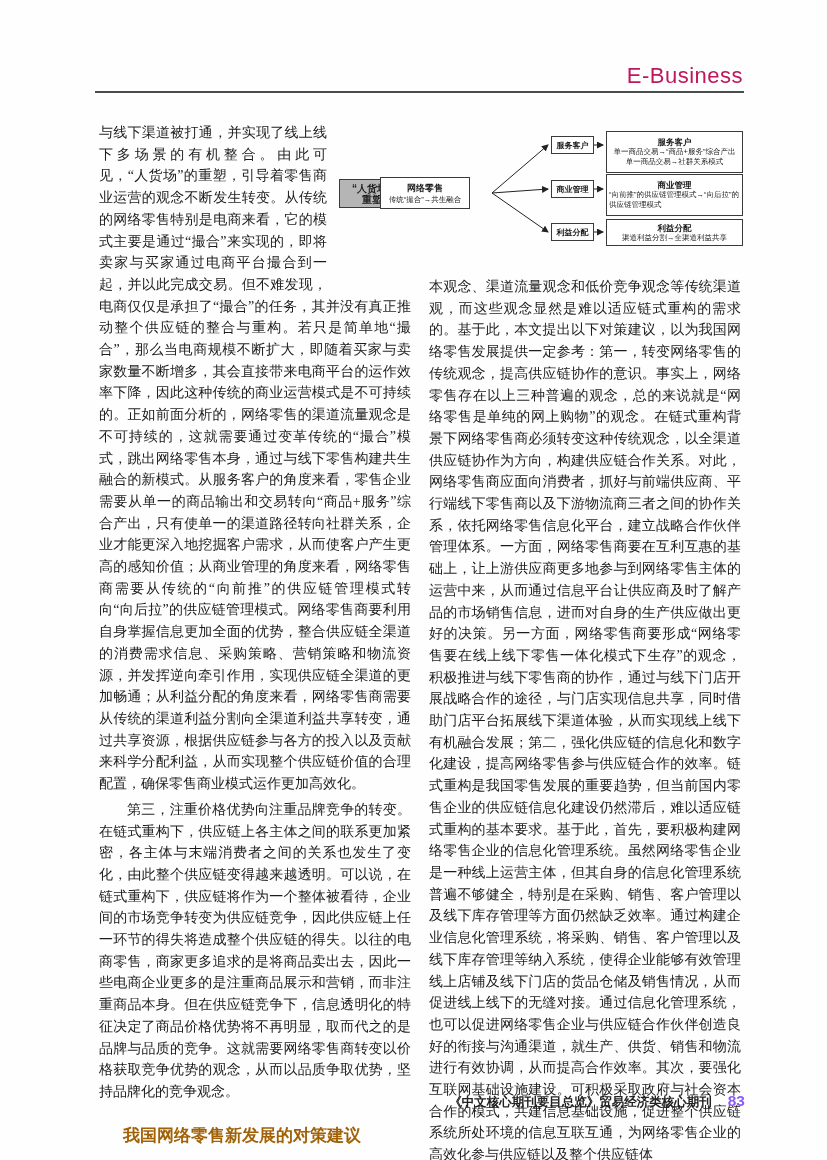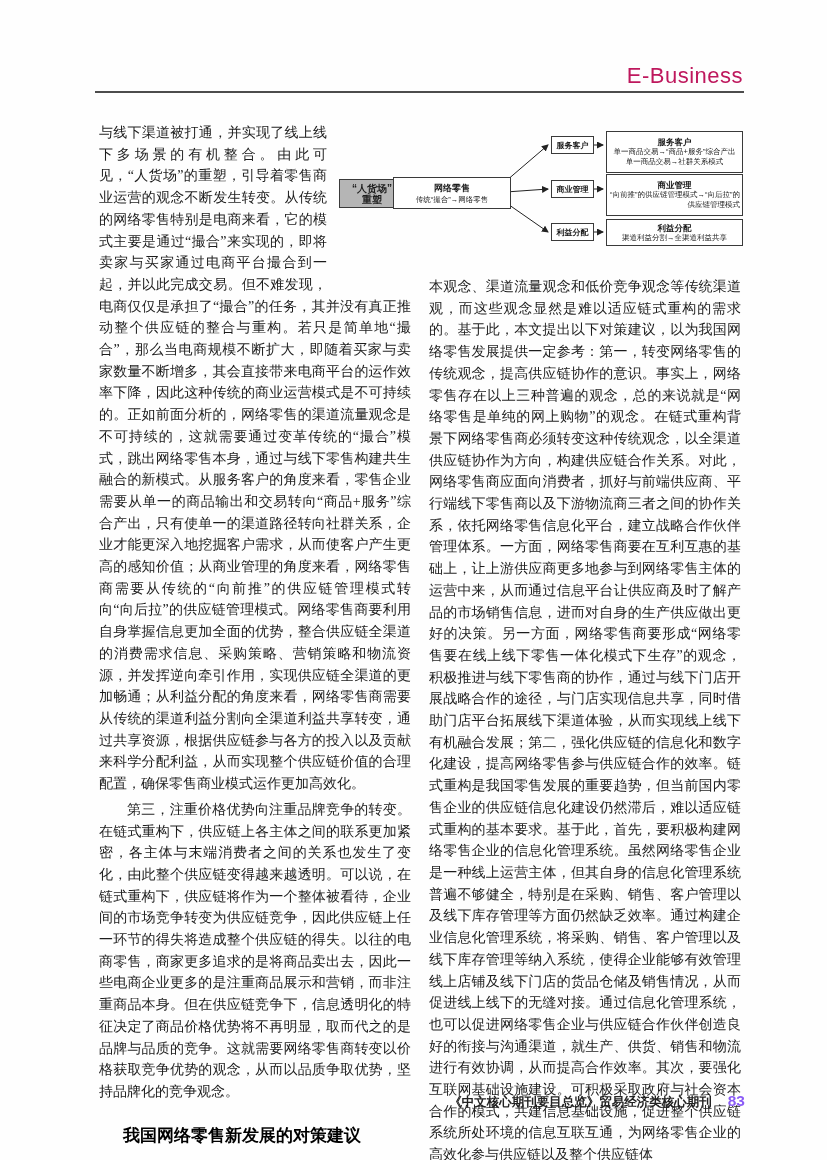--- a/index.html
+++ b/index.html
@@ -25,25 +25,25 @@
   .fig-title {
     width:100%; text-align:center; font-family:"Liberation Sans","DejaVu Sans",sans-serif;
     font-weight:bold; font-size:11.5px; color:#111; height:16px; line-height:14px;
   }
   .fig-canvas { position:relative; width:408px; height:122px; margin-top:2px;
     font-family:"Liberation Sans","DejaVu Sans",sans-serif; }
   .fig-arrows { position:absolute; left:0; top:0; }
   .node {
     position:absolute; border:1px solid #3a3a3a; background:#ffffff;
     display:flex; flex-direction:column; justify-content:center; align-items:center;
-    box-sizing:border-box; text-align:right;
+    box-sizing:border-box; text-align:left;
   }
   .node.source { left:2px; top:51px; width:66px; height:29px; background:#b5b5b5;
     font-weight:bold; font-size:10px; line-height:11px; }
-  .node.main { left:56px; top:49px; width:118px; height:32px; }
+  .node.main { left:43px; top:49px; width:90px; height:32px; }
   .node .node-title { font-weight:bold; font-size:9px; line-height:12px; }
   .node .node-sub { font-size:7.5px; line-height:11px; }
   .node.blabel { left:214px; width:43px; height:18px; font-weight:bold; font-size:8px; }
   .node.b1 { top:8px; } .node.b2 { top:52px; } .node.b3 { top:95px; }
   .node.detail { left:269px; width:137px; padding:1px 2px; }
   .node.d1 { top:3px;  height:42px; }
   .node.d2 { top:46px; height:42px; }
   .node.d3 { top:91px; height:27px; }
   .node .detail-title { font-weight:bold; font-size:8.5px; line-height:10px; }
   .node .detail-line { font-size:7.5px; line-height:10px; }
@@ -53,21 +53,21 @@
     position:absolute; width:320px;
     font-size:14px; line-height:21.7px; text-align:justify;
   }
   .col.left  { left:95px;  top:118px; }
   .col.right { left:425px; top:272px; }
   .para { margin:4px; }
   .para.indent { text-indent:2em; }
   .fig-spacer { float:right; width:84px; height:152px; }
   .section-heading {
     font-family:"Liberation Sans","DejaVu Sans",sans-serif;
-    font-size:17px; font-weight:bold; color:#000000;
+    font-size:17px; font-weight:bold; color:#a16207;
     margin:21px 0 24px 0; padding-left:28px; line-height:24px;
   }
 
   
   .footer {
     position:absolute; top:1092px; right:82px;
     display:flex; align-items:baseline; gap:16px;
     font-family:"Liberation Sans","DejaVu Sans",sans-serif;
   }
   .footer-note { font-size:12.5px; font-weight:600; color:#222; }
@@ -98,21 +98,21 @@
         <line x1="257" y1="104" x2="266" y2="104" stroke="#222" stroke-width="1" marker-end="url(#arw)"></line>
       </svg>
 
       <div class="node source">
         <div>“人货场”</div>
         <div>重塑</div>
       </div>
 
       <div class="node main">
         <div class="node-title">网络零售</div>
-        <div class="node-sub">传统“撮合”→网络零售</div>
+        <div class="node-sub">传统“撮合”→共生融合</div>
       </div>
 
       <div class="node blabel b1">服务客户</div>
       <div class="node blabel b2">商业管理</div>
       <div class="node blabel b3">利益分配</div>
 
       <div class="node detail d1">
         <div class="detail-title">服务客户</div>
         <div class="detail-line">单一商品交易→“商品+服务”综合产出</div>
         <div class="detail-line">单一商品交易→社群关系模式</div>

